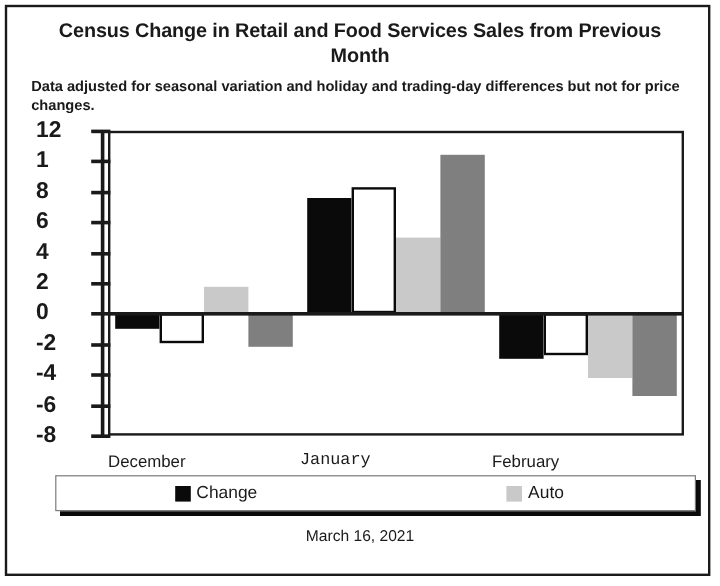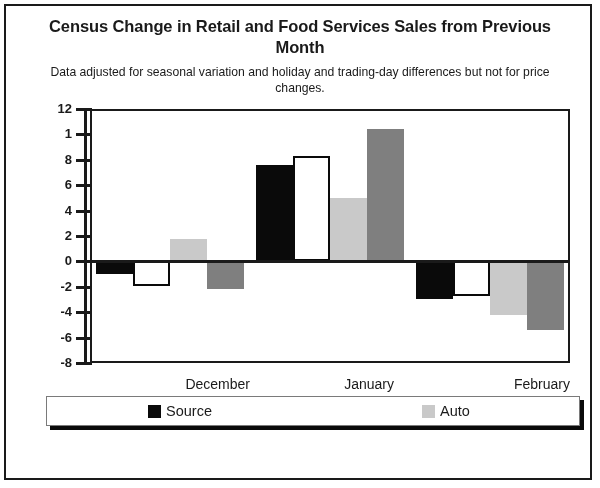--- a/index.html
+++ b/index.html
@@ -35,23 +35,24 @@
     font-size: 16.5px;
     font-weight: bold;
     line-height: 21px;
     letter-spacing: -0.1px;
   }
   .subtitle {
     position: absolute;
     left: 20px;
     top: 58px;
     width: 548px;
-    text-align: center;
+    text-align: left;
     font-size: 12.2px;
     line-height: 16px;
+    font-weight: bold;
   }
 
   
   .plot-wrap {
     position: absolute;
     left: 0;
     top: 0;
     width: 588px;
     height: 476px;
   }
@@ -77,22 +78,21 @@
     position: absolute;
     left: 70px;
     width: 16px;
     height: 3px;
     background: #1a1a1a;
   }
   .tick-label {
     position: absolute;
     right: 0;
     width: 42px;
-    text-align: right;
-    font-size: 13px;
+    font-size: 19px;
     font-weight: bold;
     line-height: 15px;
   }
   .tick-label-box {
     position: absolute;
     left: 18px;
     width: 48px;
   }
   .zero-line {
     position: absolute;
@@ -109,21 +109,21 @@
   .bar.total   { background: #0a0a0a; }
   .bar.exauto  { background: #ffffff; border: 2px solid #0a0a0a; }
   .bar.auto    { background: #c9c9c9; }
   .bar.genmer  { background: #7f7f7f; }
 
   
   .month-label {
     position: absolute;
     top: 370px;
     font-size: 14px;
-    text-align: right;
+    text-align: left;
     line-height: 17px;
   }
 
   
   .legend-shadow {
     position: absolute;
     left: 44px;
     top: 394px;
     width: 534px;
     height: 30px;
@@ -238,33 +238,34 @@
         <div class="bar exauto" title="Ex Auto January: 8.3%" style="left: 287px; top: 149.99px; width: 37px; height: 105.41px;"></div>
         <div class="bar auto" title="Auto January: 5%" style="left: 324px; top: 191.9px; width: 37px; height: 63.5px;"></div>
         <div class="bar genmer" title="Gen Mer January: 10.4%" style="left: 361px; top: 123.32px; width: 37px; height: 132.08px;"></div>
         <div class="bar total" title="Total February: -3%" style="left: 410px; top: 255.4px; width: 37px; height: 38.1px;"></div>
         <div class="bar exauto" title="Ex Auto February: -2.7%" style="left: 447px; top: 255.4px; width: 37px; height: 34.29px;"></div>
         <div class="bar auto" title="Auto February: -4.2%" style="left: 484px; top: 255.4px; width: 37px; height: 53.34px;"></div>
         <div class="bar genmer" title="Gen Mer February: -5.4%" style="left: 521px; top: 255.4px; width: 37px; height: 68.58px;"></div>
       </div>
     <div id="month-labels">
         <div class="month-label" style="left: 84px; width: 160px;">December</div>
-        <div class="month-label" style="left: 228px; width: 160px;">January</div>
+        <div class="month-label" style="left: 244px; width: 160px; font-family: Liberation Mono, monospace;">January</div>
         <div class="month-label" style="left: 404px; width: 160px;">February</div>
       </div>
   </div>
 
   <div class="legend-shadow"></div>
   <div class="legend" id="legend">
       <div class="legend-item">
         <span class="swatch total"></span>
-        <span>Source</span>
+        <span>Change</span>
       </div>
       <div class="legend-item">
         <span class="swatch auto"></span>
         <span>Auto</span>
       </div>
     </div>
 
   <div class="source">
+    <div>March 16, 2021</div>
   </div>
 
 </div>
 
 </body></html>

